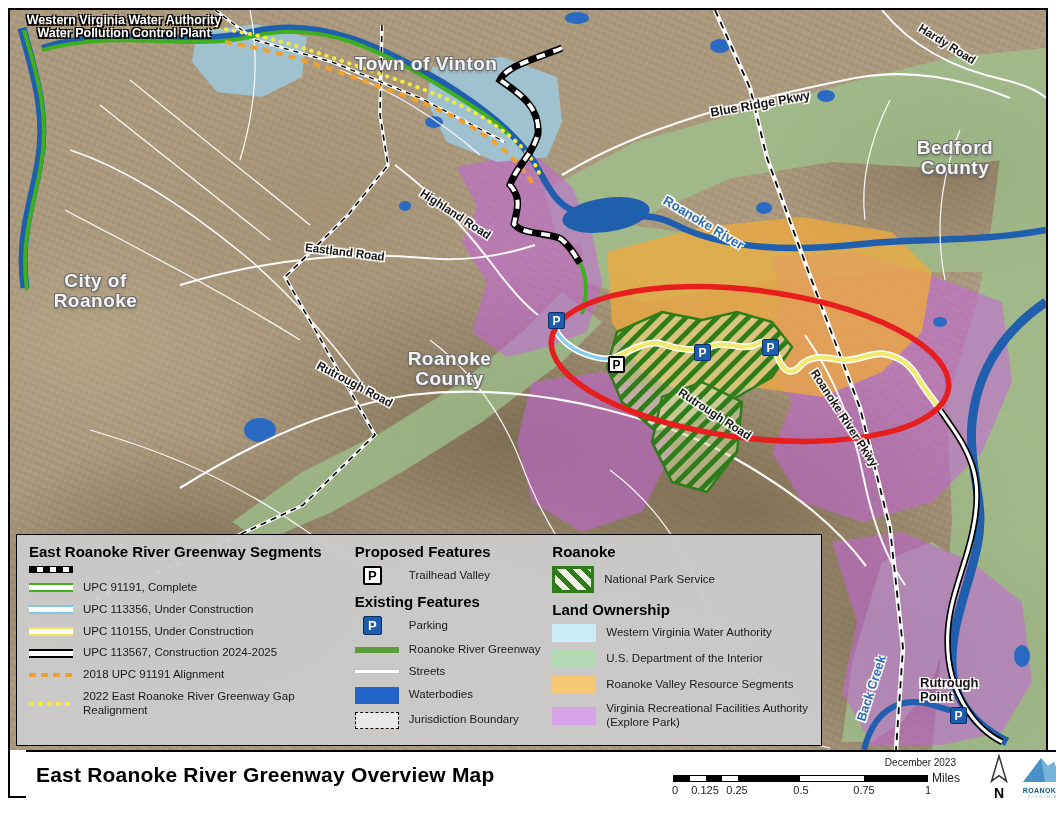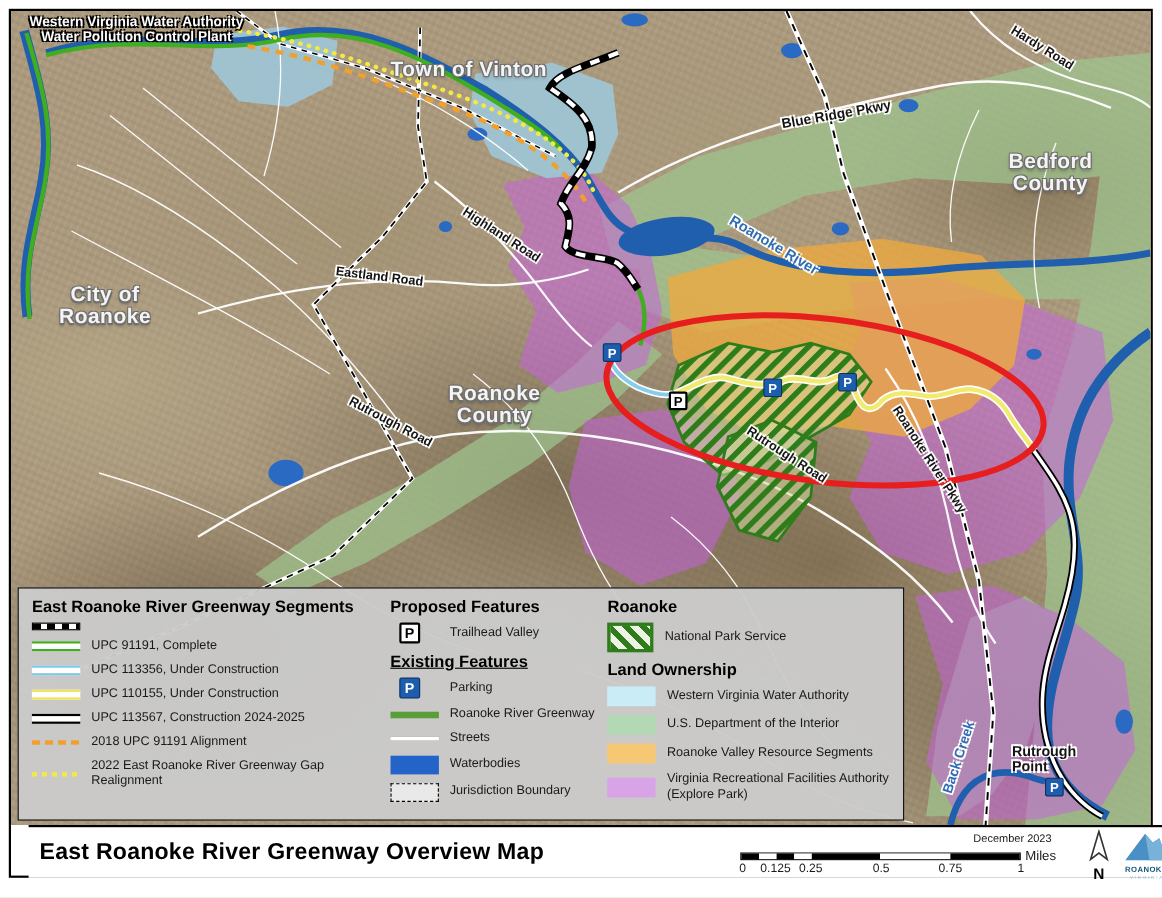--- a/index.html
+++ b/index.html
@@ -222,21 +222,21 @@
         <div>Water Pollution Control Plant</div>
     </div>
     <div class="mlbl area" style="left:345px; top:44px;">Town of Vinton</div>
     <div class="mlbl road" style="left:905px; top:28px; transform:rotate(32deg);">Hardy Road</div>
     <div class="mlbl area" style="left:900px; top:128px; width:90px;">
       <div>Bedford</div>
         <div>County</div>
     </div>
     <div class="mlbl road" style="left:700px; top:88px; transform:rotate(-10deg); font-size:12.5px;">Blue Ridge Pkwy</div>
     <div class="mlbl water" style="left:648px; top:206px; transform:rotate(31deg);">Roanoke River</div>
-    <div class="mlbl area" style="left:38px; top:249px; width:95px;">
+    <div class="mlbl area" style="left:38px; top:261px; width:95px;">
       <div>City of</div>
         <div>Roanoke</div>
     </div>
     <div class="mlbl road" style="left:295px; top:236px; transform:rotate(7deg);">Eastland Road</div>
     <div class="mlbl road" style="left:405px; top:198px; transform:rotate(33deg);">Highland Road</div>
     <div class="mlbl area" style="left:392px; top:339px; width:95px;">
       <div>Roanoke</div>
         <div>County</div>
     </div>
     <div class="mlbl road" style="left:303px; top:368px; transform:rotate(28deg);">Rutrough Road</div>
@@ -282,21 +282,21 @@
       </div>
 
       <div class="lg-col2">
         <div class="lg-h">Proposed Features</div>
         <div class="lg-row">
           <div class="sw-p white">
               <span>P</span>
             </div>
           <div class="lg-label">Trailhead Valley</div>
         </div>
-        <div class="lg-h" style="margin-top:4px;text-decoration:underline;">Existing Features</div>
+        <div class="lg-h" style="margin-top:4px;">Existing Features</div>
         <div class="lg-row">
           <div class="sw-p blue">
               <span>P</span>
             </div>
           <div class="lg-label">Parking</div>
         </div>
         <div class="lg-row">
           <div class="lg-sw sw-gw"></div>
           <div class="lg-label">Roanoke River Greenway</div>
         </div>

